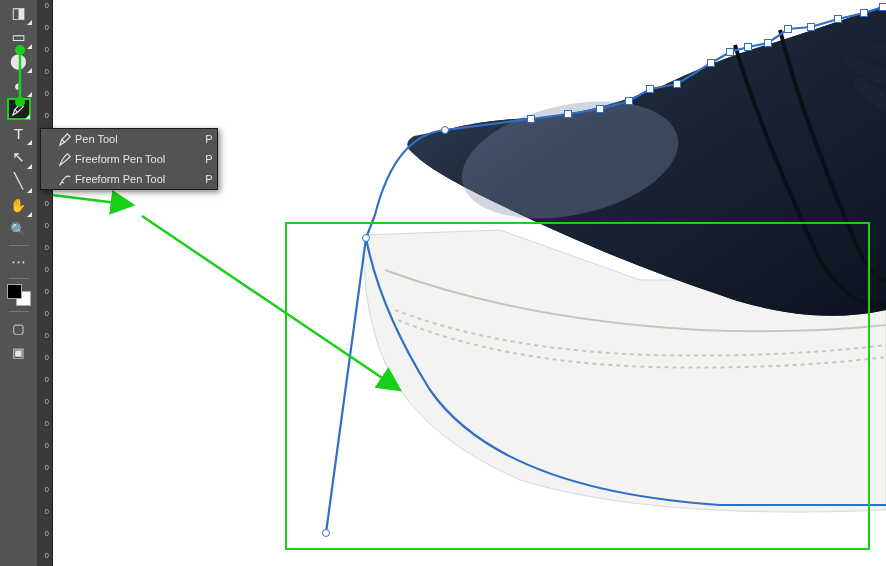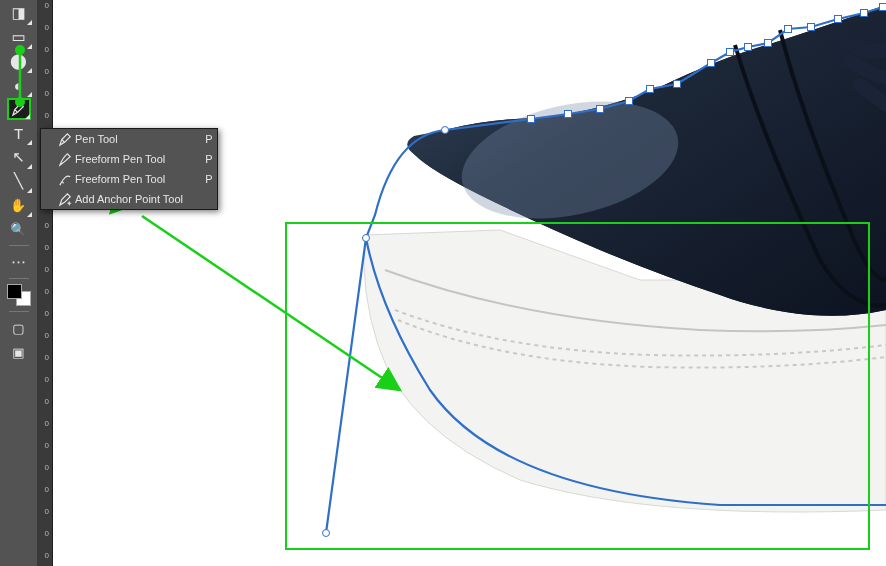--- a/index.html
+++ b/index.html
@@ -207,29 +207,19 @@
     <div class="fly-item">
       <span class="dot"></span>
       <span class="ico">
         <svg width="15" height="15" viewBox="0 0 16 16">
           <path d="M2 14 Q8 2 13 5 M4 10 L6 12" fill="none" stroke="#e6e6e6" stroke-width="1.3"></path>
         </svg>
       </span>
       <span class="lbl">Freeform Pen Tool</span>
       <span class="kb">P</span>
     </div>
-    <div class="fly-item">
-      <span class="dot"></span>
-      <span class="ico">
-        <svg width="15" height="15" viewBox="0 0 16 16">
-          <path d="M2 14 L4 8 L10 2 L13 5 L7 11 Z M12 10 L12 14 M10 12 L14 12" fill="none" stroke="#e6e6e6" stroke-width="1.3"></path>
-        </svg>
-      </span>
-      <span class="lbl">Add Anchor Point Tool</span>
-      <span class="kb"></span>
-    </div>
   </div>
 
 <svg width="40" height="130" style="position: absolute; left: 8px; top: 42px; pointer-events: none;">
     <line x1="12" y1="8" x2="12" y2="60" stroke="#18d018" stroke-width="2.5"></line>
     <circle cx="12" cy="8" r="5" fill="#18d018"></circle>
     <circle cx="12" cy="60" r="5" fill="#18d018"></circle>
   </svg>
 
 </body></html>

